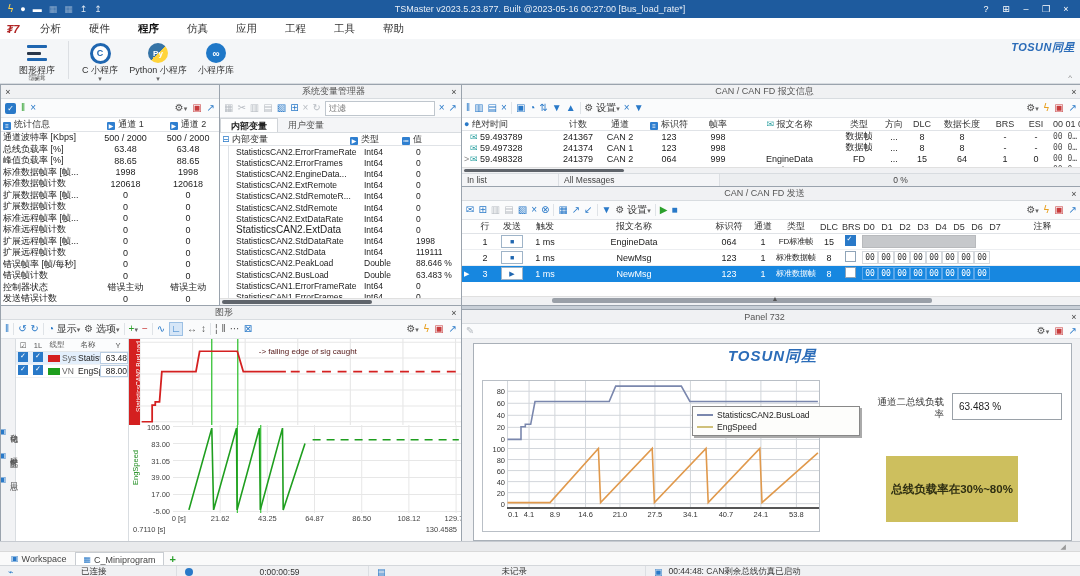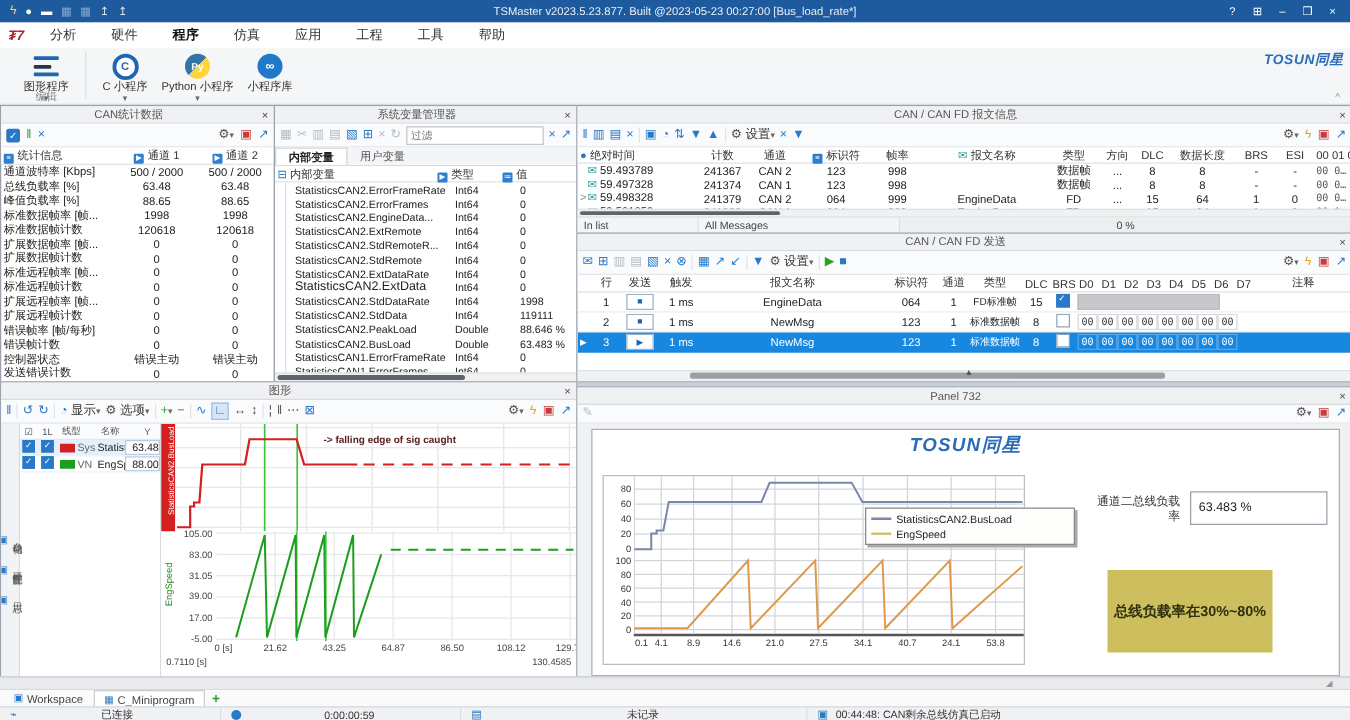--- a/index.html
+++ b/index.html
@@ -96,21 +96,21 @@
   .ylabelchip{width:11px;flex:none;position:relative;}
   .chipinner{position:absolute;left:0;top:0;bottom:14px;width:11px;background:#d42020;}
   .chiptext{position:absolute;left:-31px;top:34px;width:80px;transform:rotate(-90deg);transform-origin:center;
             color:#fff;font-size:6.5px;text-align:center;white-space:nowrap;}
   .greenlabel{position:absolute;left:-29px;top:38px;width:70px;transform:rotate(-90deg);color:#1e8c1e;
               font-size:7.5px;text-align:center;white-space:nowrap;}
   .yticks{width:33px;flex:none;position:relative;font-size:7.5px;color:#444;}
   .yticks span{position:absolute;right:3px;transform:translateY(-50%);}
   .plotwrap{flex:1;position:relative;}
   .plotwrap svg{position:absolute;left:0;top:0;width:100%;height:100%;}
-  .annotation{position:absolute;left:37%;top:9%;font-size:8px;color:#5a2020;font-weight:bold;white-space:nowrap;}
+  .annotation{position:absolute;left:37%;top:9%;font-size:8px;color:#5a2020;font-weight:normal;white-space:nowrap;}
   .xticks{height:12px;position:relative;font-size:7.5px;color:#444;flex:none;}
   .xticks span{position:absolute;transform:translateX(-50%);top:1px;}
   .rangerow{height:13px;display:flex;justify-content:space-between;font-size:7.5px;color:#444;padding:0 4px;flex:none;}
   
   .p732-content{flex:1;background:#f0f1f3;position:relative;}
   .card{position:absolute;left:11px;top:4px;width:597px;height:196px;background:#fff;border:1px solid #a9b0b8;}
   .biglogo{position:absolute;left:0;right:0;top:3px;text-align:center;font-size:15px;font-weight:bold;
            font-style:italic;color:#2b6cb8;letter-spacing:1px;}
   .chartframe{position:absolute;left:8px;top:36px;width:336px;height:150px;border:1px solid #b9bfc6;background:#fff;}
   .mini-row{display:flex;height:62px;}
@@ -151,21 +151,21 @@
   <div class="titlebar">
     <div class="qat">
       <span class="tbi" style="color:#ffd24a">ϟ</span>
       <span style="color:#fff">●</span>
       <span style="color:#fff">▬</span>
       <span class="dim">▦</span>
       <span class="dim">▦</span>
       <span style="color:#dfe8f2">↥</span>
       <span style="color:#dfe8f2">↥</span>
     </div>
-    <div class="title-text">TSMaster v2023.5.23.877. Built @2023-05-23 00:27:00 [Bus_load_rate*]</div>
+    <div class="title-text">TSMaster v2023.5.23.877. Built @2023-05-16 00:27:00 [Bus_load_rate*]</div>
     <div class="winbtns">
       <span class="winbtn">?</span>
       <span class="winbtn">⊞</span>
       <span class="winbtn">–</span>
       <span class="winbtn">❒</span>
       <span class="winbtn">×</span>
     </div>
   </div>
 
   <div class="menubar">
@@ -210,21 +210,20 @@
           </span>
    <span class="rlabel">小程序库</span></span>
       </div>
     <div class="rgrouplabel">编辑</div>
     <div class="ribbon-logo">TOSUN同星</div>
     <div class="ribbon-collapse">^</div>
   </div>
 
   <div class="panel" style="left:0;top:84px;width:218px;height:220px">
     <div class="ptitle">
-        <span class="t">CAN统计数据</span>
       <span class="x">×</span>
       </div>
     <div class="ptool">
       <span class="tbi" style="background:#2979c8;color:#fff;width:11px;height:11px;font-size:8px;text-align:center;line-height:11px;border-radius:2px">✓</span>
       <span class="tbi green">‖</span>
       <span class="tbi">×</span>
       <div class="tright">
         <span class="tbi dark">⚙<span class="rcaret">▾</span></span>
         <span class="tbi red">▣</span>
         <span class="tbi">↗</span>

